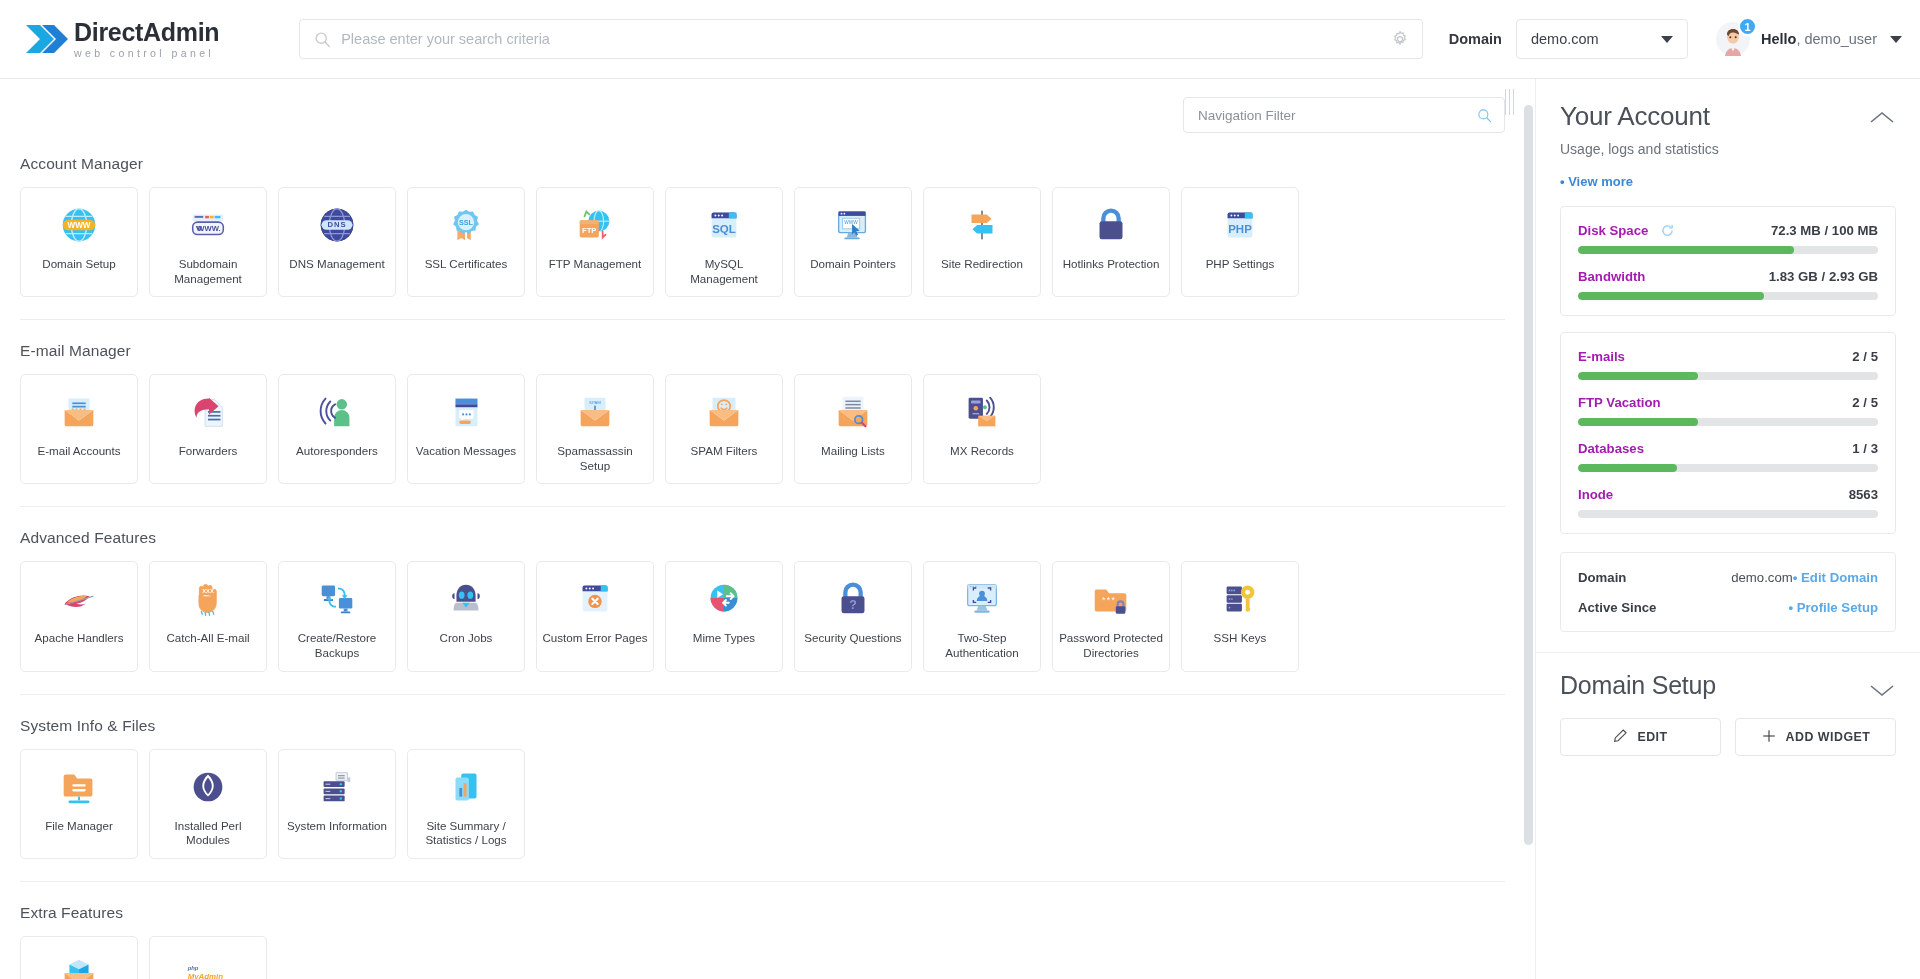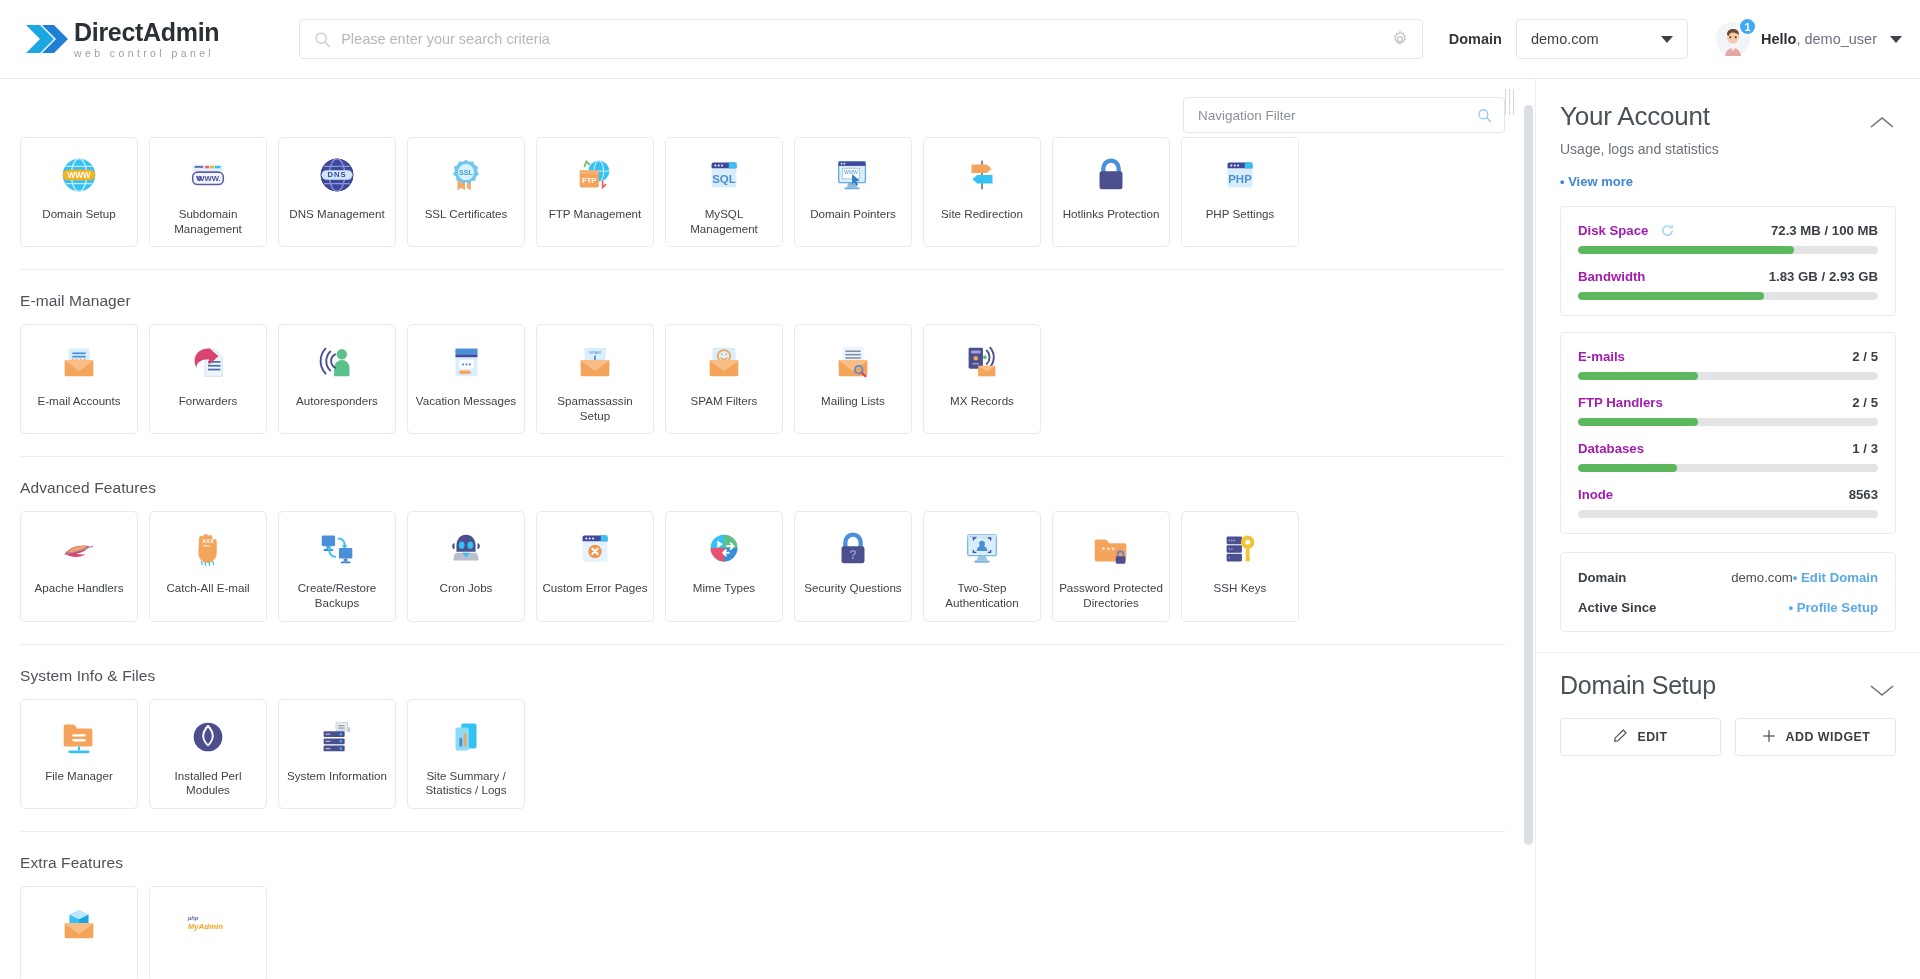--- a/index.html
+++ b/index.html
@@ -141,21 +141,21 @@
   .grip { position: absolute; top: 10px; right: 18px; width: 12px; height: 26px; }
   .grip i { position: absolute; top: 0; width: 1px; height: 26px; background: #d4d8dd; }
 
   
   .side-col {
     width: 385px; flex: 0 0 385px;
     border-left: 1px solid #eceef1;
     padding: 22px 24px 0 24px;
     background: #fff;
   }
-  .side-head { display: flex; align-items: flex-end; justify-content: space-between; }
+  .side-head { display: flex; align-items: flex-start; justify-content: space-between; }
   .side-title { font-size: 26px; font-weight: normal; color: #4a5159; letter-spacing: -.2px; }
   .chev { width: 28px; height: 18px; cursor: pointer; margin-top: 8px; }
   .side-sub { font-size: 14px; color: #6c727b; margin-top: 9px; }
   .view-more {
     display: inline-block; margin-top: 17px;
     font-size: 13px; color: #3f87d6; font-weight: bold; cursor: pointer;
   }
   .card {
     border: 1px solid #e8eaed; border-radius: 4px;
     margin-top: 16px; padding: 16px 17px 15px 17px;
@@ -261,20 +261,21 @@
           <svg viewBox="0 0 20 20" width="15" height="15">
               <circle cx="8.5" cy="8.5" r="6" fill="none" stroke="#7cc3f0" stroke-width="1.5"></circle>
               <line x1="13" y1="13" x2="18" y2="18.3" stroke="#7cc3f0" stroke-width="1.5" stroke-linecap="round"></line>
             </svg>
         </span>
       </div>
     </div>
 
     <div class="sections" id="sections-root">
         <div class="section">
+          <div class="section-title">Account Manager</div>
           <div class="tiles">
             <div class="tile">
               <div class="tile-icon">
                 <svg viewBox="0 0 46 46" width="44" height="44">
                   <circle cx="23" cy="23" r="17" fill="#35c1f1"></circle>
                   <ellipse cx="23" cy="23" rx="8" ry="17" fill="none" stroke="#bfeafd" stroke-width="1.6"></ellipse>
                   <line x1="6" y1="23" x2="40" y2="23" stroke="#bfeafd" stroke-width="1.6"></line>
                   <path d="M9 14h28M9 32h28" stroke="#bfeafd" stroke-width="1.4" fill="none"></path>
                   <rect x="6" y="17.5" width="34" height="11" rx="5.5" fill="#f5b324"></rect>
                   <text x="23" y="25.8" font-size="8.5" font-weight="bold" fill="#fff" text-anchor="middle" font-family="Liberation Sans,sans-serif">WWW</text>
@@ -806,21 +807,21 @@
             </div>
             <div class="meter-val">2 / 5</div>
           </div>
           <div class="bar">
             <span style="width: 40%;"></span>
           </div>
         </div>
         <div class="meter">
           <div class="meter-row">
             <div class="meter-name">
-              <span>FTP Handlers</span>
+              <span>FTP Vacation</span>
             </div>
             <div class="meter-val">2 / 5</div>
           </div>
           <div class="bar">
             <span style="width: 40%;"></span>
           </div>
         </div>
         <div class="meter">
           <div class="meter-row">
             <div class="meter-name">

